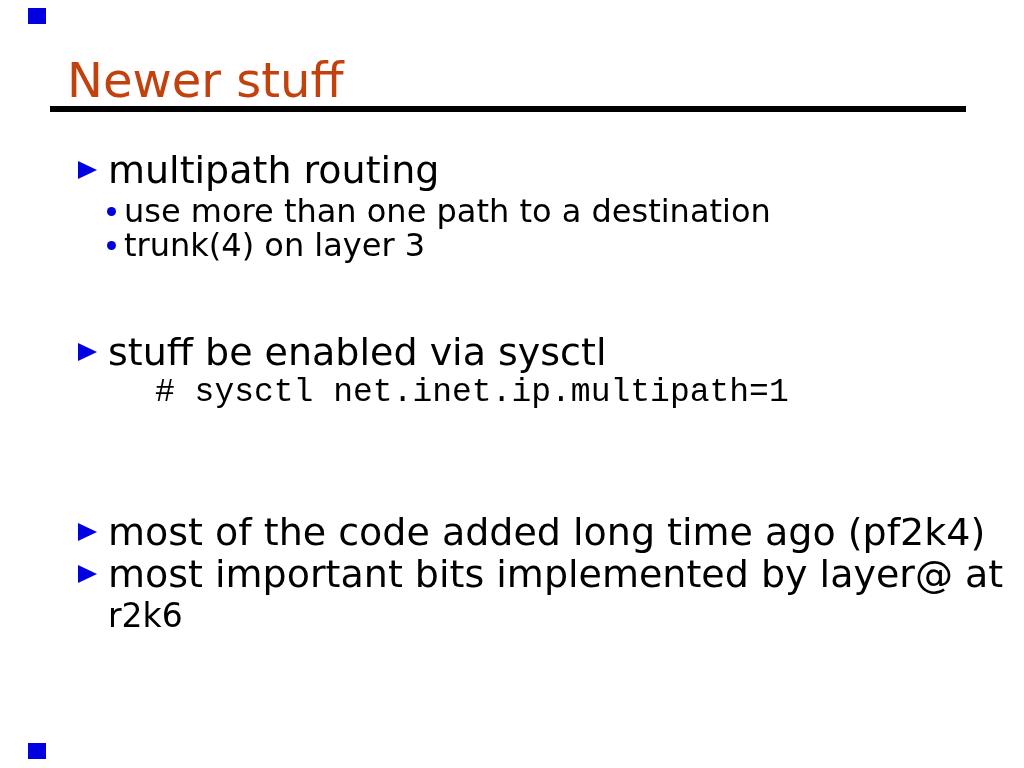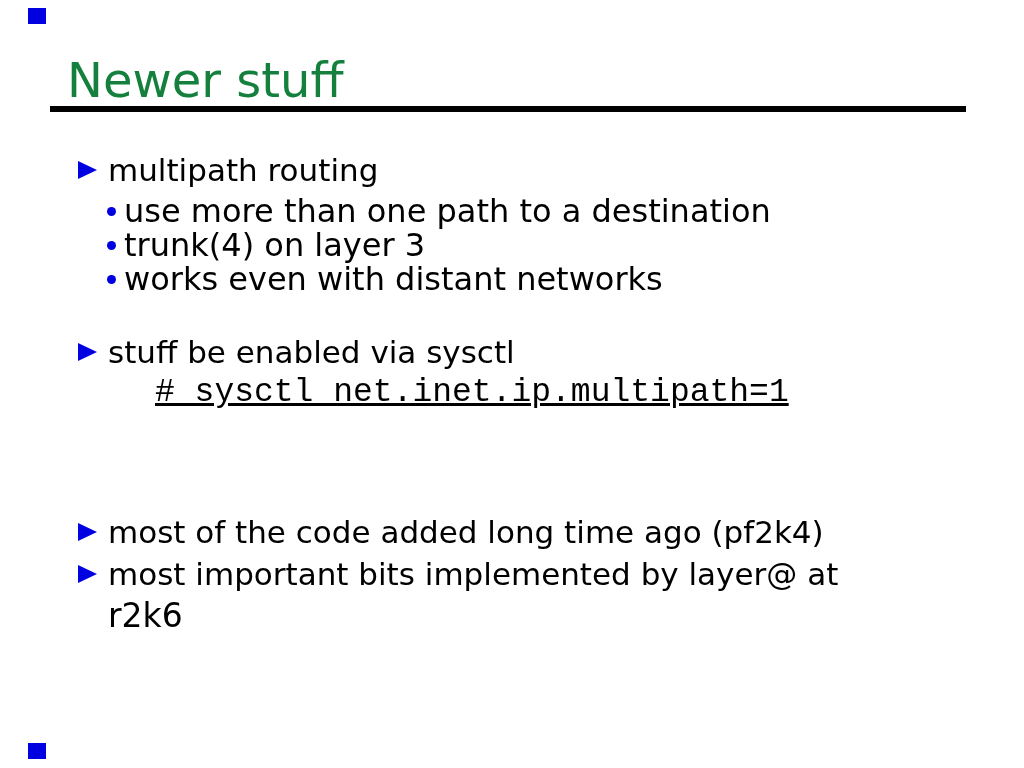--- a/index.html
+++ b/index.html
@@ -27,36 +27,36 @@
   .corner-sq.bottom { top: 743px; }
 
   .title {
     position: absolute;
     left: 67px;
     top: 54px;
     margin: 0;
     font-size: 48px;
     font-weight: normal;
     line-height: 52px;
-    color: #15803d;
+    color: #c2410c;
     white-space: nowrap;
   }
   .title-underline {
     position: absolute;
     left: 50px;
     top: 106px;
     width: 916px;
     height: 6px;
     background: #000000;
   }
 
   .l1 {
     position: absolute;
     left: 108px;
-    font-size: 31px;
+    font-size: 38px;
     line-height: 40px;
     white-space: nowrap;
     text-align: right;
   }
   .tri {
     position: absolute;
     left: -30px;
     top: 11px;
     width: 0;
     height: 0;
@@ -82,21 +82,20 @@
   }
   .code {
     position: absolute;
     left: 155px;
     top: 374px;
     font-family: "Liberation Mono", "DejaVu Sans Mono", monospace;
     font-size: 33px;
     line-height: 38px;
     color: #000000;
     white-space: pre;
-    text-decoration: underline;
   }
   .cont {
     position: absolute;
     left: 108px;
     font-size: 33px;
     line-height: 40px;
     white-space: nowrap;
   }
 </style>
 </head>
@@ -114,24 +113,20 @@
     <span>multipath routing</span>
   </div>
   <div class="l2" style="top:194px">
     <span class="dot"></span>
     <span>use more than one path to a destination</span>
   </div>
   <div class="l2" style="top:228px">
     <span class="dot"></span>
     <span>trunk(4) on layer 3</span>
   </div>
-  <div class="l2" style="top:262px">
-    <span class="dot"></span>
-    <span>works even with distant networks</span>
-  </div>
 
   <div class="l1" style="top:332px">
     <span class="tri"></span>
     <span>stuff be enabled via sysctl</span>
   </div>
   <div class="code"># sysctl net.inet.ip.multipath=1</div>
 
   <div class="l1" style="top:512px">
     <span class="tri"></span>
     <span>most of the code added long time ago (pf2k4)</span>

